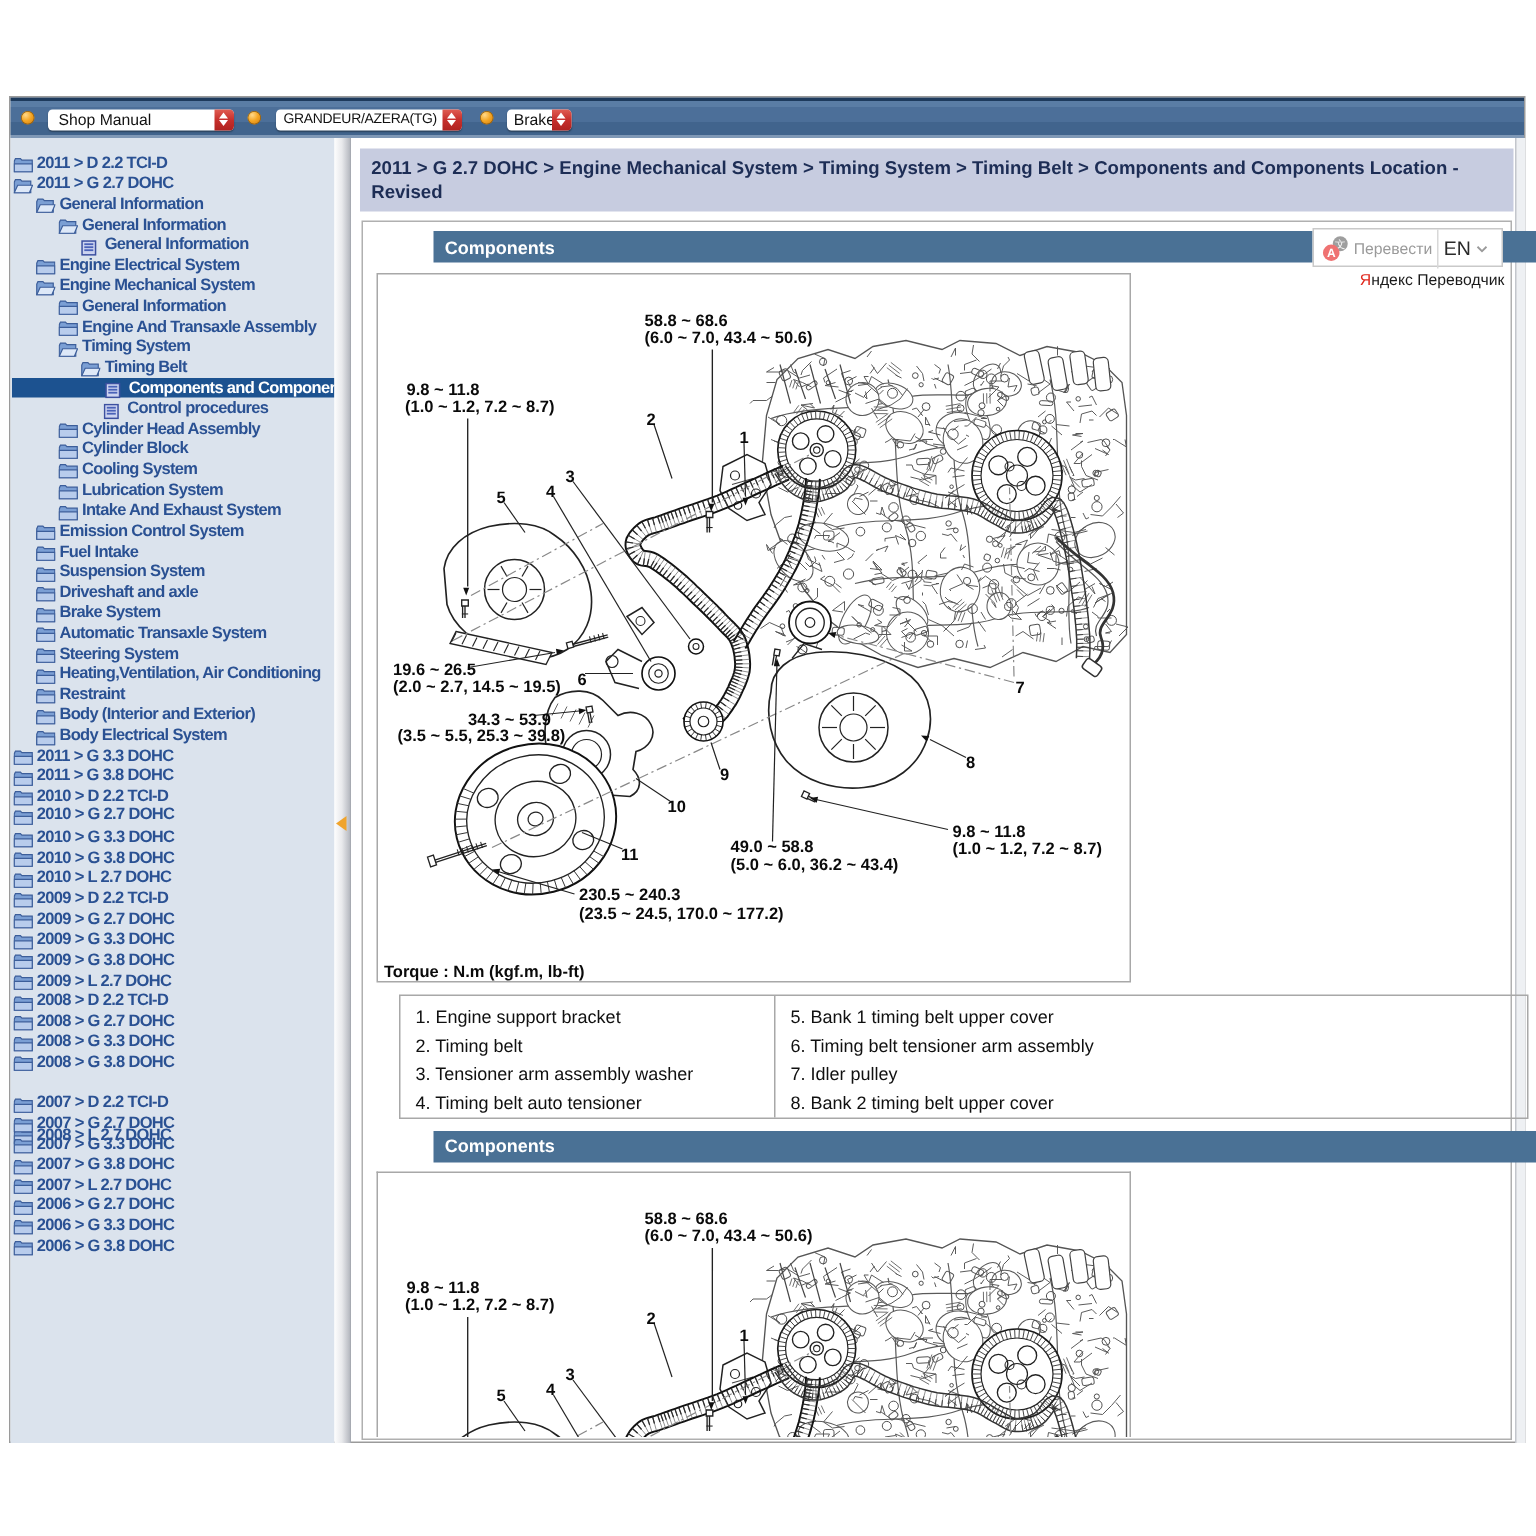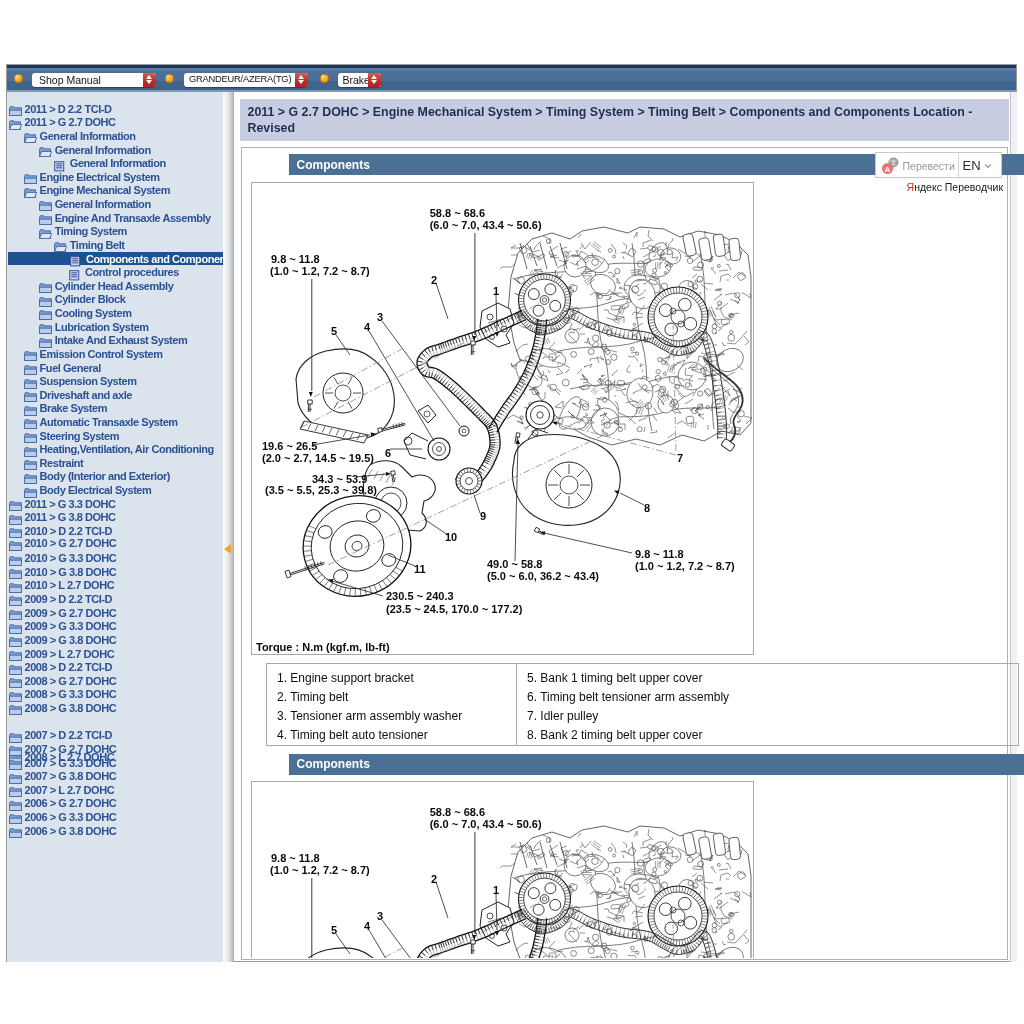--- a/index.html
+++ b/index.html
@@ -196,21 +196,21 @@
             <path d="M0.5 2.5 L0.5 9.5 L12.5 9.5 L12.5 1.8 L5.6 1.8 L4.6 0.7 L1.3 0.7 Z" fill="#7b9fd4" stroke="#3c5e9a" stroke-width="0.8"></path>
             <path d="M0.5 4.2 L12.5 4.2 L12.5 9.5 L0.5 9.5 Z" fill="#b8ccec" stroke="#3c5e9a" stroke-width="0.8"></path>
           </svg></span>
         <span class="ttxt" style="left:32.6px;">Emission Control System</span>
       </div>
 <div class="trow" style="top:269.3px;">
         <span class="ticon" style="left:17.1px;"><svg width="13" height="11" viewBox="0 0 13 11">
             <path d="M0.5 2.5 L0.5 9.5 L12.5 9.5 L12.5 1.8 L5.6 1.8 L4.6 0.7 L1.3 0.7 Z" fill="#7b9fd4" stroke="#3c5e9a" stroke-width="0.8"></path>
             <path d="M0.5 4.2 L12.5 4.2 L12.5 9.5 L0.5 9.5 Z" fill="#b8ccec" stroke="#3c5e9a" stroke-width="0.8"></path>
           </svg></span>
-        <span class="ttxt" style="left:32.6px;">Fuel General</span>
+        <span class="ttxt" style="left:32.6px;">Fuel Intake</span>
       </div>
 <div class="trow" style="top:282.9px;">
         <span class="ticon" style="left:17.1px;"><svg width="13" height="11" viewBox="0 0 13 11">
             <path d="M0.5 2.5 L0.5 9.5 L12.5 9.5 L12.5 1.8 L5.6 1.8 L4.6 0.7 L1.3 0.7 Z" fill="#7b9fd4" stroke="#3c5e9a" stroke-width="0.8"></path>
             <path d="M0.5 4.2 L12.5 4.2 L12.5 9.5 L0.5 9.5 Z" fill="#b8ccec" stroke="#3c5e9a" stroke-width="0.8"></path>
           </svg></span>
         <span class="ttxt" style="left:32.6px;">Suspension System</span>
       </div>
 <div class="trow" style="top:296.5px;">
         <span class="ticon" style="left:17.1px;"><svg width="13" height="11" viewBox="0 0 13 11">

